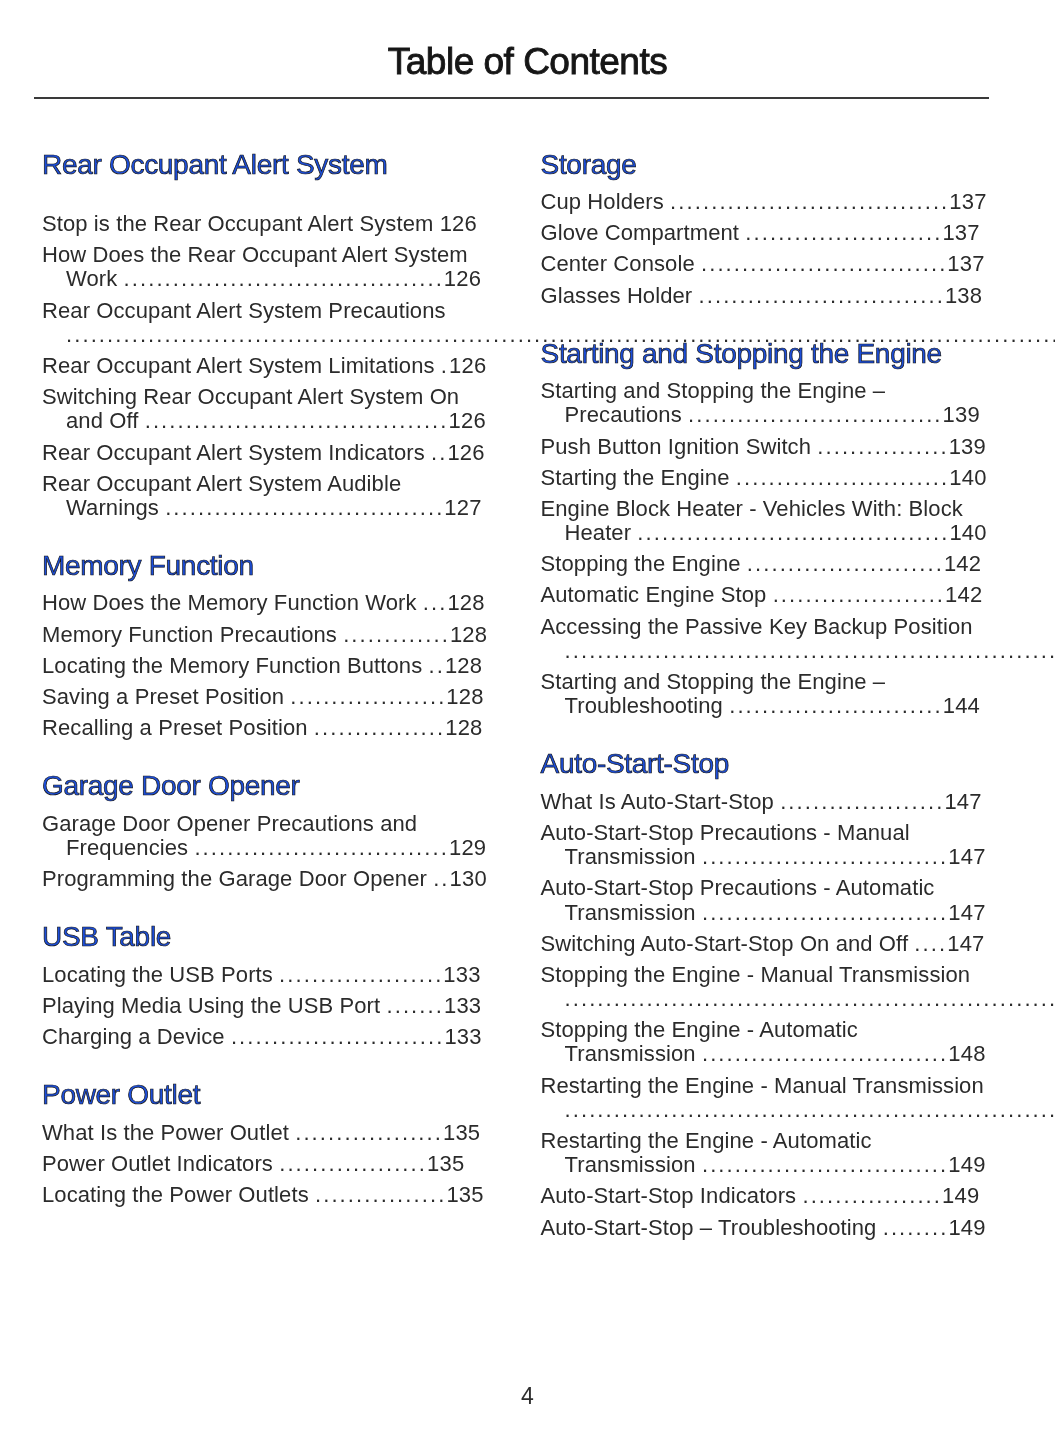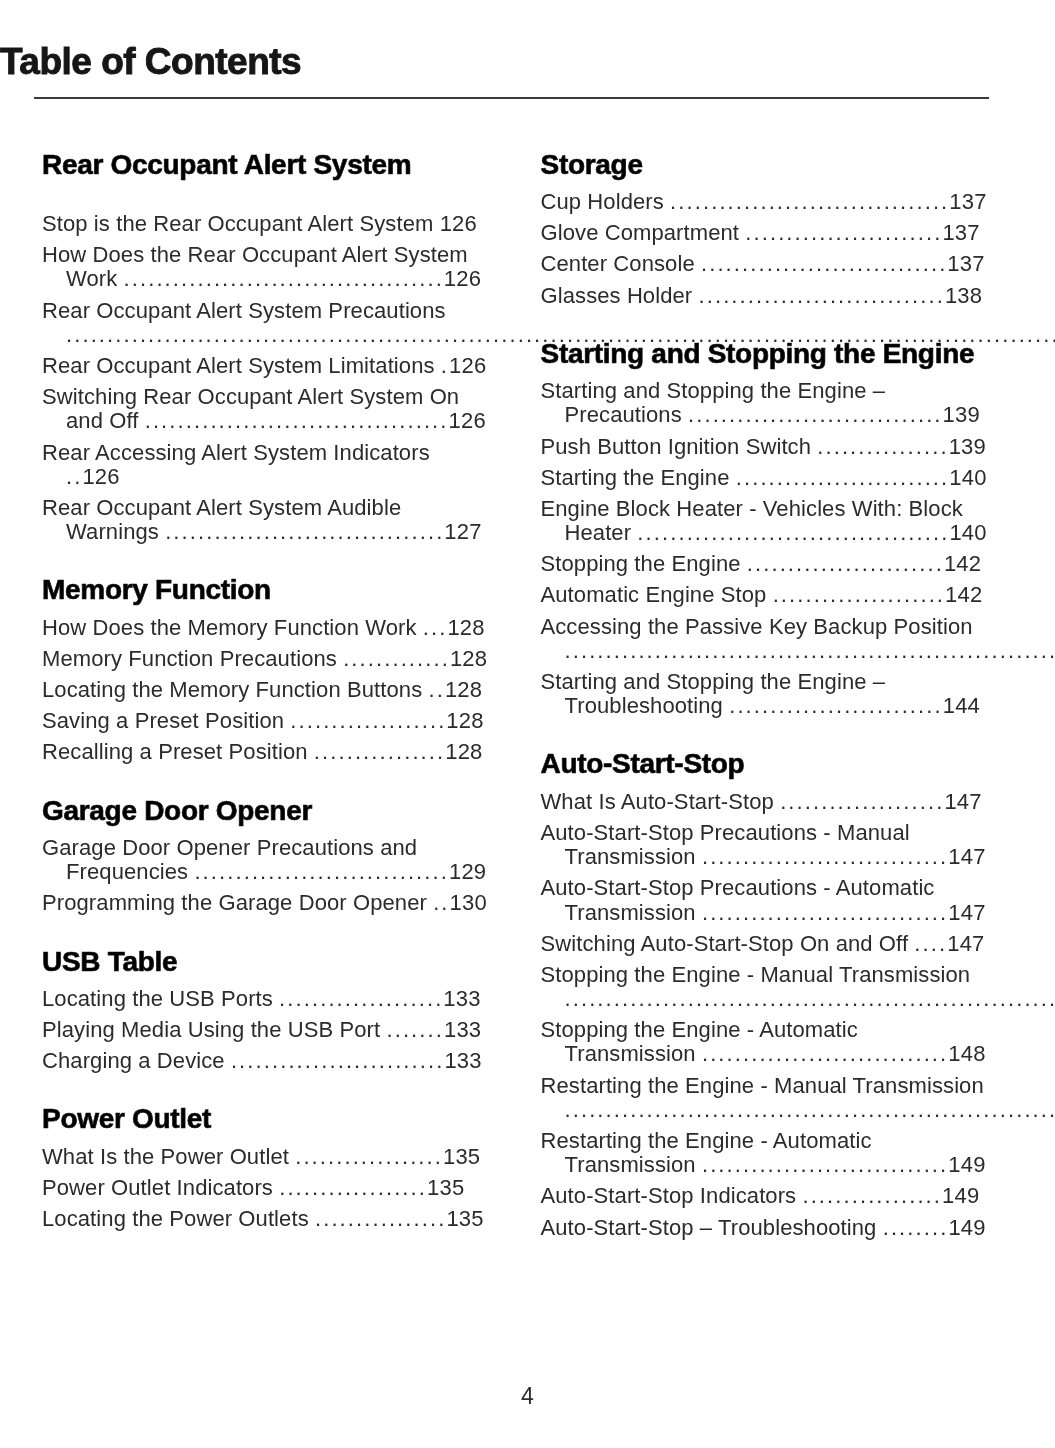--- a/index.html
+++ b/index.html
@@ -15,23 +15,24 @@
     color: #2b2b2b;
     overflow: hidden;
   }
   .page {
     position: absolute;
     inset: 0;
   }
   
   .doc-title {
     margin: 42px 0 0 0;
+    text-align: center;
     font-size: 37px;
     line-height: 1.1;
-    font-weight: 700;
+    font-weight: 400;
     color: #161616;
     letter-spacing: -0.5px;
     -webkit-text-stroke: 0.9px #161616;
   }
   .title-divider {
     border: none;
     border-top: 2px solid #3a3a3a;
     margin: 14px 66px 0 34px;
   }
   
@@ -48,22 +49,22 @@
   .toc-section {
     margin-top: 30px;
   }
   .toc-section:first-child {
     margin-top: 0;
   }
   .section-heading {
     margin: 0 0 10px 0;
     font-size: 28px;
     line-height: 1.12;
-    font-weight: 700;
-    color: #000000;
+    font-weight: 400;
+    color: #1d4ed8;
     letter-spacing: -0.3px;
     -webkit-text-stroke: 0.7px #141414;
     padding-left: 26px;
     text-indent: -26px;
   }
   
   #col-left .toc-section:first-child .section-heading {
     margin-bottom: 32px;
   }
   .toc-entry {
@@ -109,21 +110,21 @@
 
   <main class="columns">
     <div class="col" id="col-left">
         <section class="toc-section">
           <h2 class="section-heading">Rear Occupant Alert System</h2>
           <div class="toc-entry"><span class="entry-title">Stop is the Rear Occupant Alert System</span> <span class="leader"></span><span class="entry-page">126</span></div>
           <div class="toc-entry"><span class="entry-title">How Does the Rear Occupant Alert System Work</span> <span class="leader">.......................................</span><span class="entry-page">126</span></div>
           <div class="toc-entry"><span class="entry-title">Rear Occupant Alert System Precautions</span> <span class="leader">................................................................................................................................................................................................................................................................................................................................................................................................................</span></div>
           <div class="toc-entry"><span class="entry-title">Rear Occupant Alert System Limitations</span> <span class="leader">.</span><span class="entry-page">126</span></div>
           <div class="toc-entry"><span class="entry-title">Switching Rear Occupant Alert System On and Off</span> <span class="leader">.....................................</span><span class="entry-page">126</span></div>
-          <div class="toc-entry"><span class="entry-title">Rear Accessing Alert System Indicators</span> <span class="leader">..</span><span class="entry-page">126</span></div>
+          <div class="toc-entry"><span class="entry-title">Rear Occupant Alert System Indicators</span> <span class="leader">..</span><span class="entry-page">126</span></div>
           <div class="toc-entry"><span class="entry-title">Rear Occupant Alert System Audible Warnings</span> <span class="leader">..................................</span><span class="entry-page">127</span></div>
         </section>
         <section class="toc-section">
           <h2 class="section-heading">Memory Function</h2>
           <div class="toc-entry"><span class="entry-title">How Does the Memory Function Work</span> <span class="leader">...</span><span class="entry-page">128</span></div>
           <div class="toc-entry"><span class="entry-title">Memory Function Precautions</span> <span class="leader">.............</span><span class="entry-page">128</span></div>
           <div class="toc-entry"><span class="entry-title">Locating the Memory Function Buttons</span> <span class="leader">..</span><span class="entry-page">128</span></div>
           <div class="toc-entry"><span class="entry-title">Saving a Preset Position</span> <span class="leader">...................</span><span class="entry-page">128</span></div>
           <div class="toc-entry"><span class="entry-title">Recalling a Preset Position</span> <span class="leader">................</span><span class="entry-page">128</span></div>
         </section>

